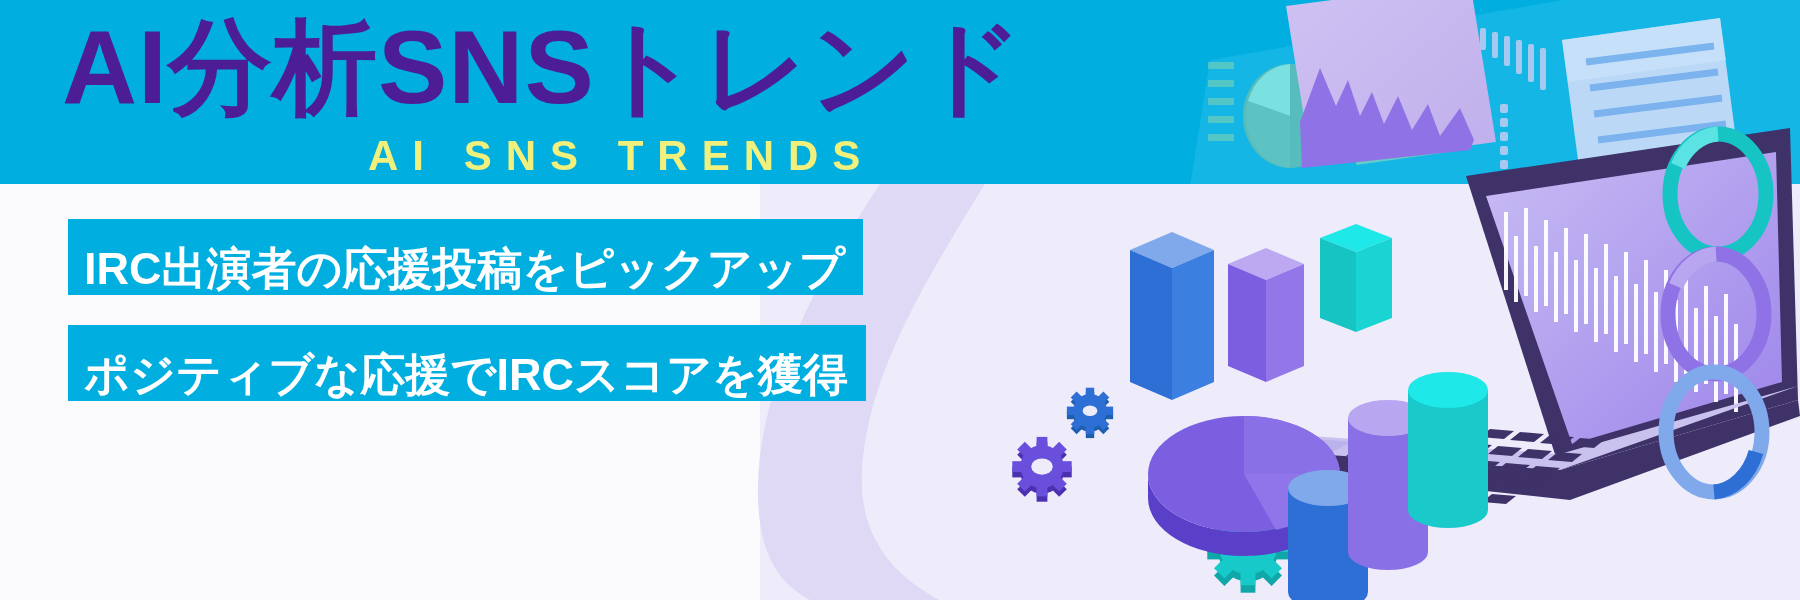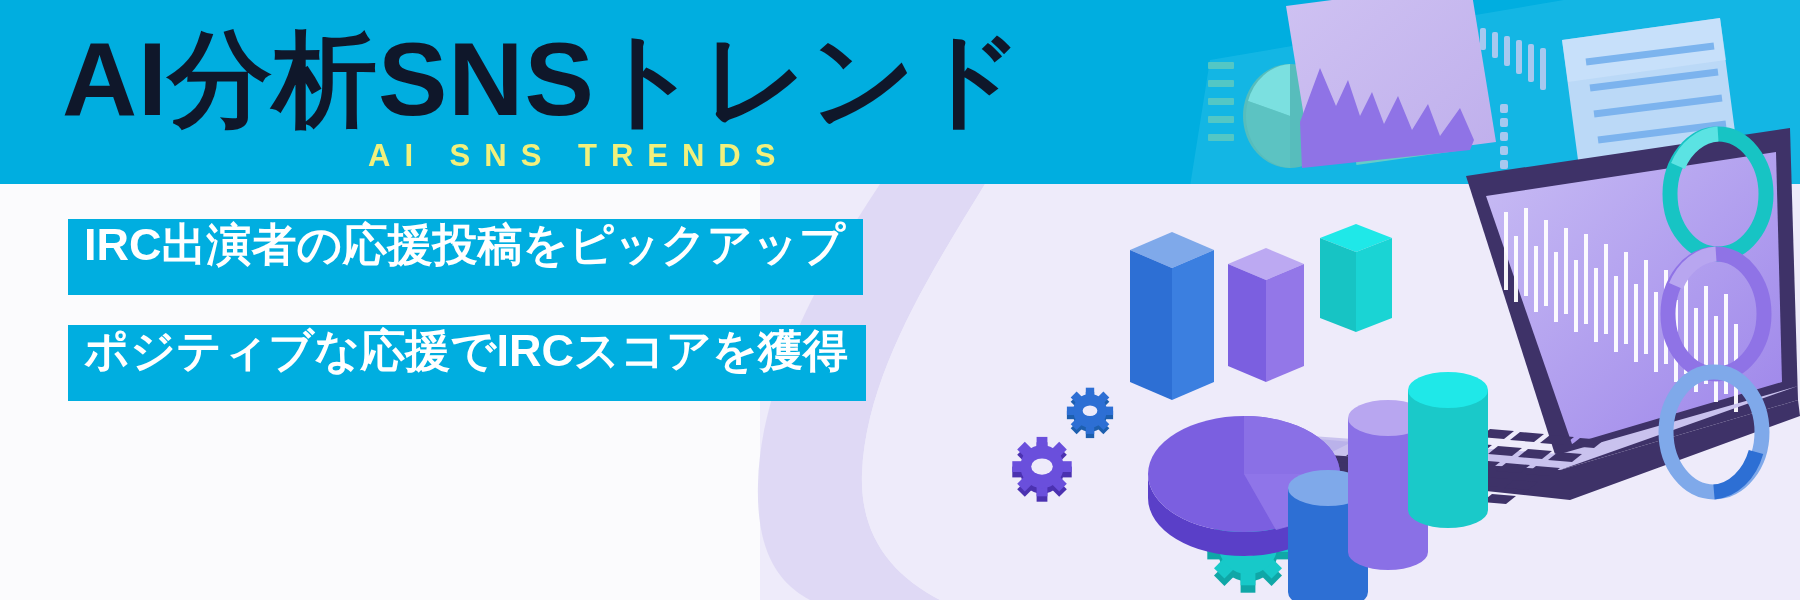--- a/index.html
+++ b/index.html
@@ -51,45 +51,44 @@
     width: 1300px;
     height: 184px;
   }
   .main-title {
     position: absolute;
     left: 62px;
     top: 8px;
     font-size: 104px;
     line-height: 118px;
     font-weight: bold;
-    color: #0f172a;
+    color: #4c1d95;
     letter-spacing: 1px;
     white-space: nowrap;
-    margin-top: 12px;
   }
   .sub-title {
     position: absolute;
     left: 368px;
     top: 138px;
-    font-size: 31px;
+    font-size: 42px;
     line-height: 36px;
     font-weight: bold;
     color: #F2F07C;
     letter-spacing: 14px;
     white-space: nowrap;
   }
 
   
   .feature-bar {
     position: absolute;
     left: 68px;
     height: 76px;
     background: #00AEE0;
     display: flex;
-    align-items: flex-start;
+    align-items: flex-end;
     padding: 0 18px 0 16px;
     box-sizing: border-box;
   }
   .feature-bar .ftext {
     font-size: 45px;
     line-height: 52px;
     font-weight: bold;
     color: #FFFFFF;
     white-space: nowrap;
     letter-spacing: 0px;

